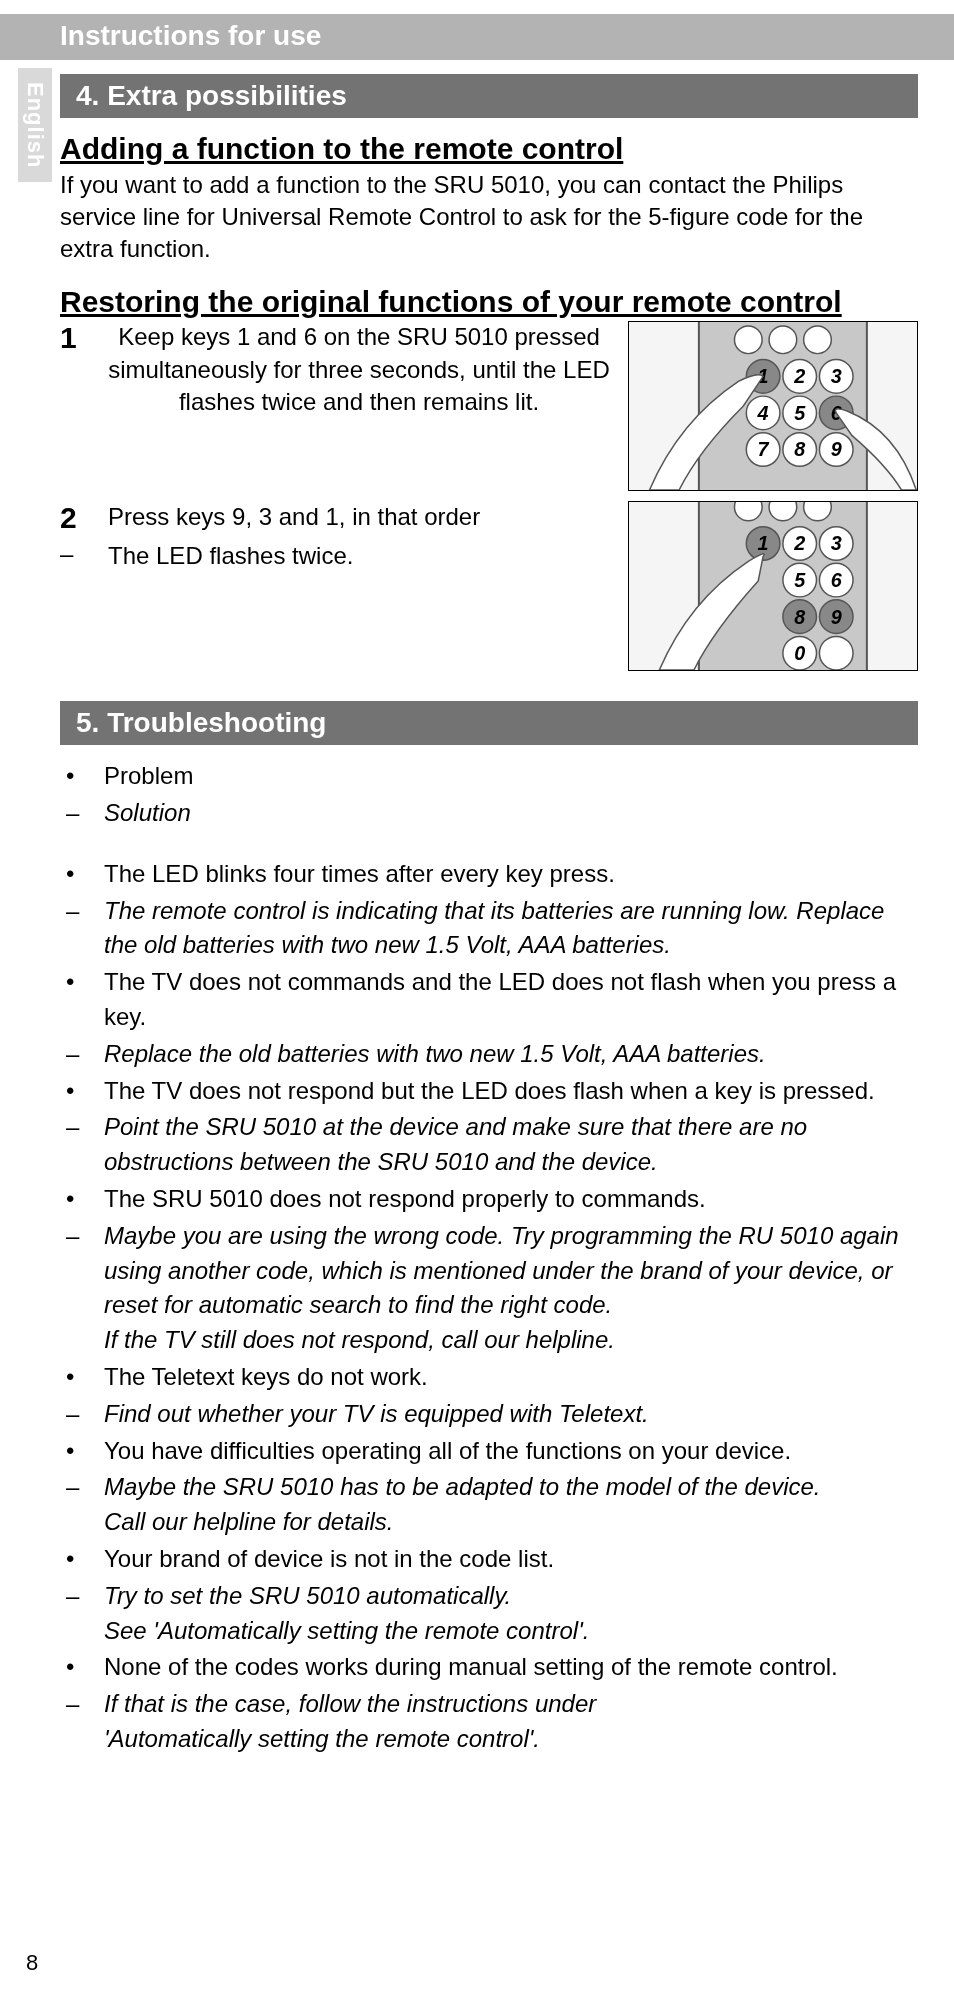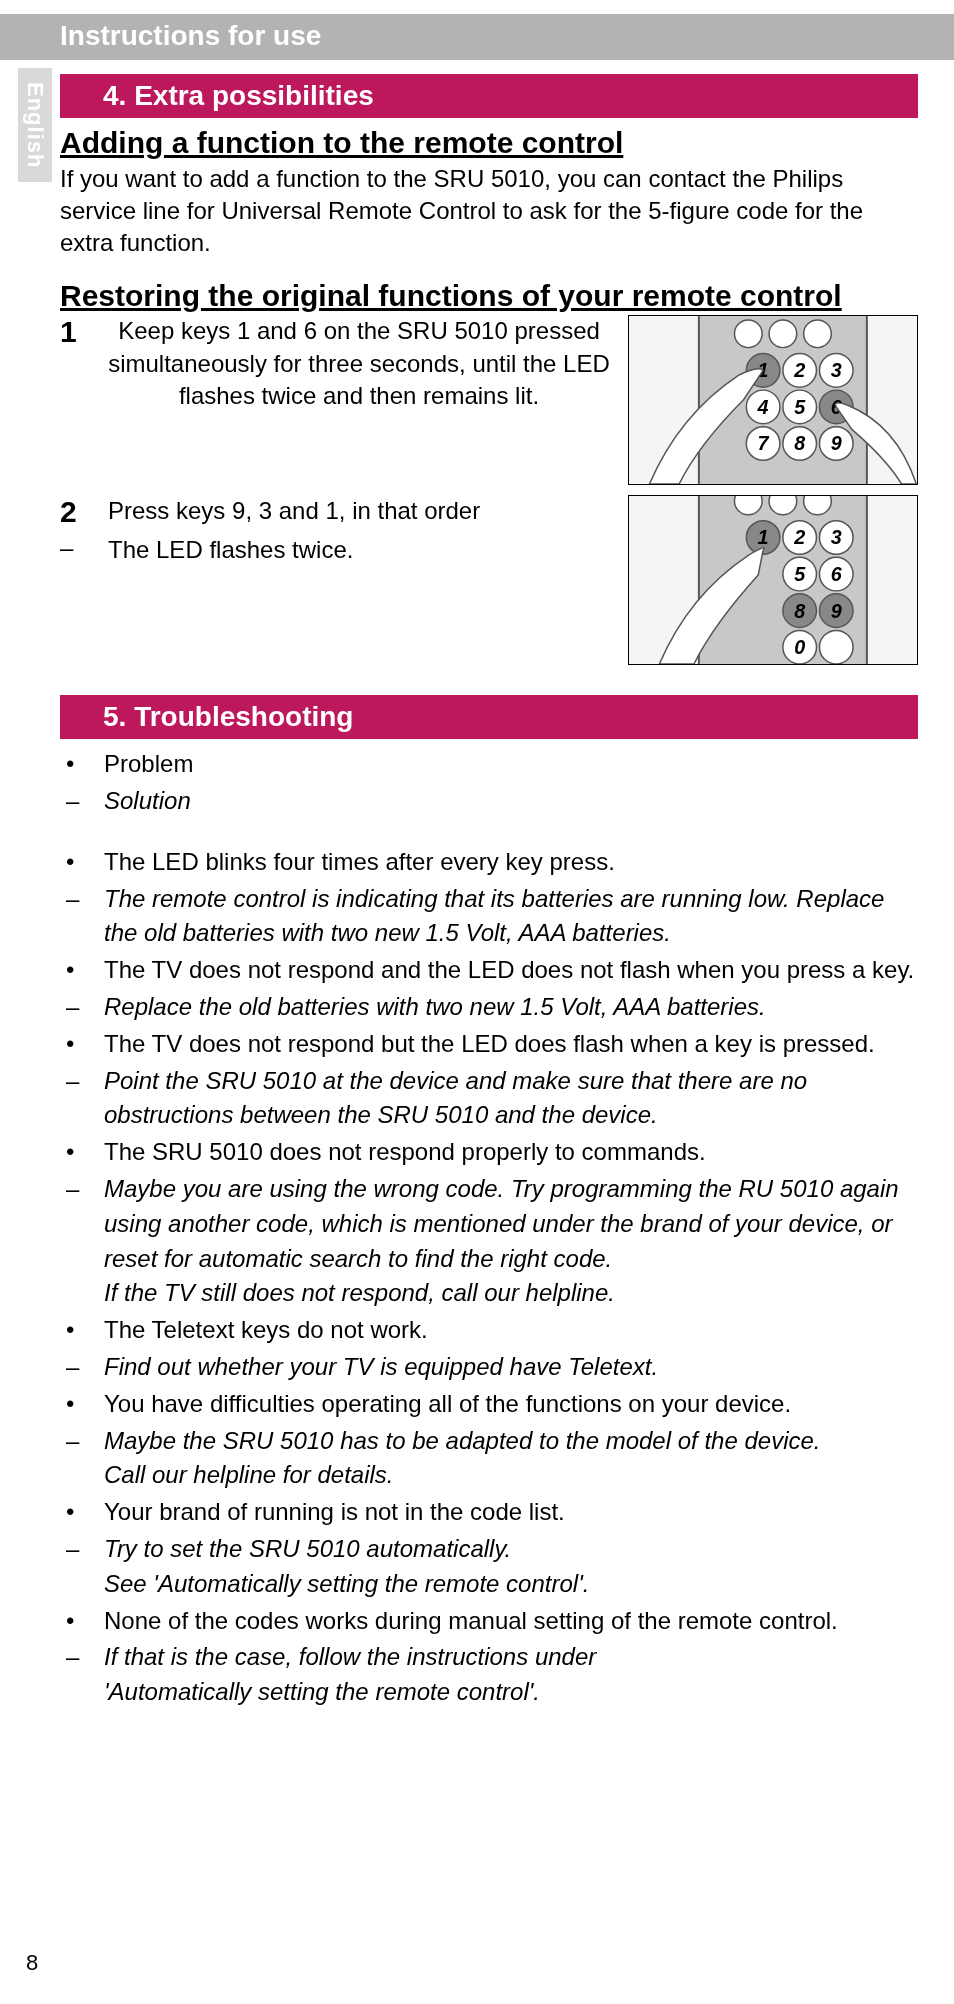--- a/index.html
+++ b/index.html
@@ -28,26 +28,26 @@
     font-weight: 700;
     font-size: 22px;
     writing-mode: vertical-rl;
     padding: 14px 4px;
     letter-spacing: 1px;
   }
   .content {
     padding: 14px 36px 0 60px;
   }
   .section-bar {
-    background: #be185d;
+    background: #737373;
     color: #fff;
     font-weight: 700;
     font-size: 28px;
-    padding: 6px 0 6px 43px;
-    margin: 0 0 8px 0;
+    padding: 6px 0 6px 16px;
+    margin: 0 0 14px 0;
   }
   .sub-h {
     font-weight: 700;
     font-size: 30px;
     line-height: 1.15;
     margin: 6px 0 2px 0;
     text-decoration: underline;
   }
   .para {
     font-size: 24px;
@@ -201,21 +201,21 @@
         <div class="tb-row">
           <div class="tb-mark">•</div>
           <div class="tb-text">The LED blinks four times after every key press.</div>
         </div>
         <div class="tb-row">
           <div class="tb-mark">–</div>
           <div class="tb-text italic">The remote control is indicating that its batteries are running low. Replace the old batteries with two new 1.5 Volt, AAA batteries.</div>
         </div>
         <div class="tb-row">
           <div class="tb-mark">•</div>
-          <div class="tb-text">The TV does not respond and the LED does not flash when you press a key.</div>
+          <div class="tb-text">The TV does not commands and the LED does not flash when you press a key.</div>
         </div>
         <div class="tb-row">
           <div class="tb-mark">–</div>
           <div class="tb-text italic">Replace the old batteries with two new 1.5 Volt, AAA batteries.</div>
         </div>
         <div class="tb-row">
           <div class="tb-mark">•</div>
           <div class="tb-text">The TV does not respond but the LED does flash when a key is pressed.</div>
         </div>
         <div class="tb-row">
@@ -229,33 +229,33 @@
         <div class="tb-row">
           <div class="tb-mark">–</div>
           <div class="tb-text italic">Maybe you are using the wrong code. Try programming the RU 5010 again using another code, which is mentioned under the brand of your device, or reset for automatic search to find the right code.<br>If the TV still does not respond, call our helpline.</div>
         </div>
         <div class="tb-row">
           <div class="tb-mark">•</div>
           <div class="tb-text">The Teletext keys do not work.</div>
         </div>
         <div class="tb-row">
           <div class="tb-mark">–</div>
-          <div class="tb-text italic">Find out whether your TV is equipped have Teletext.</div>
+          <div class="tb-text italic">Find out whether your TV is equipped with Teletext.</div>
         </div>
         <div class="tb-row">
           <div class="tb-mark">•</div>
           <div class="tb-text">You have difficulties operating all of the functions on your device.</div>
         </div>
         <div class="tb-row">
           <div class="tb-mark">–</div>
           <div class="tb-text italic">Maybe the SRU 5010 has to be adapted to the model of the device.<br>Call our helpline for details.</div>
         </div>
         <div class="tb-row">
           <div class="tb-mark">•</div>
-          <div class="tb-text">Your brand of running is not in the code list.</div>
+          <div class="tb-text">Your brand of device is not in the code list.</div>
         </div>
         <div class="tb-row">
           <div class="tb-mark">–</div>
           <div class="tb-text italic">Try to set the SRU 5010 automatically.<br>See 'Automatically setting the remote control'.</div>
         </div>
         <div class="tb-row">
           <div class="tb-mark">•</div>
           <div class="tb-text">None of the codes works during manual setting of the remote control.</div>
         </div>
         <div class="tb-row">

